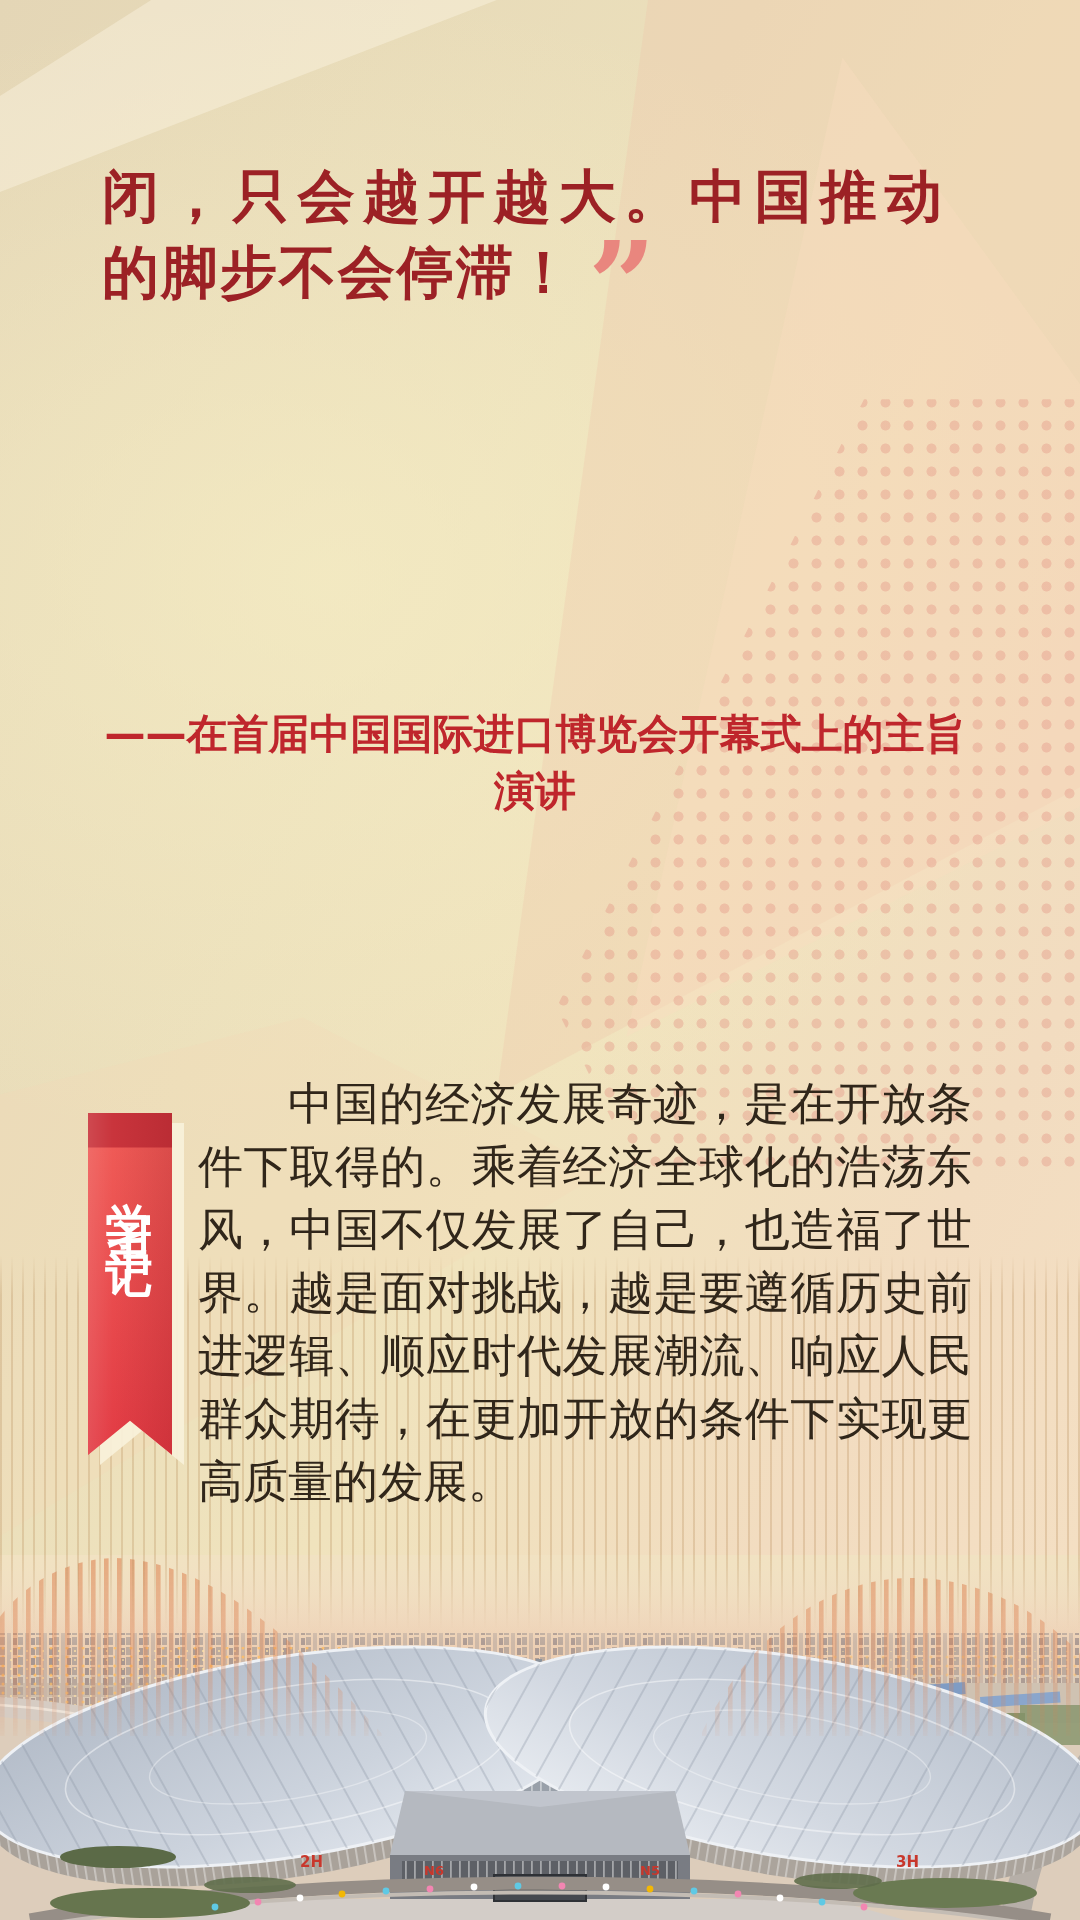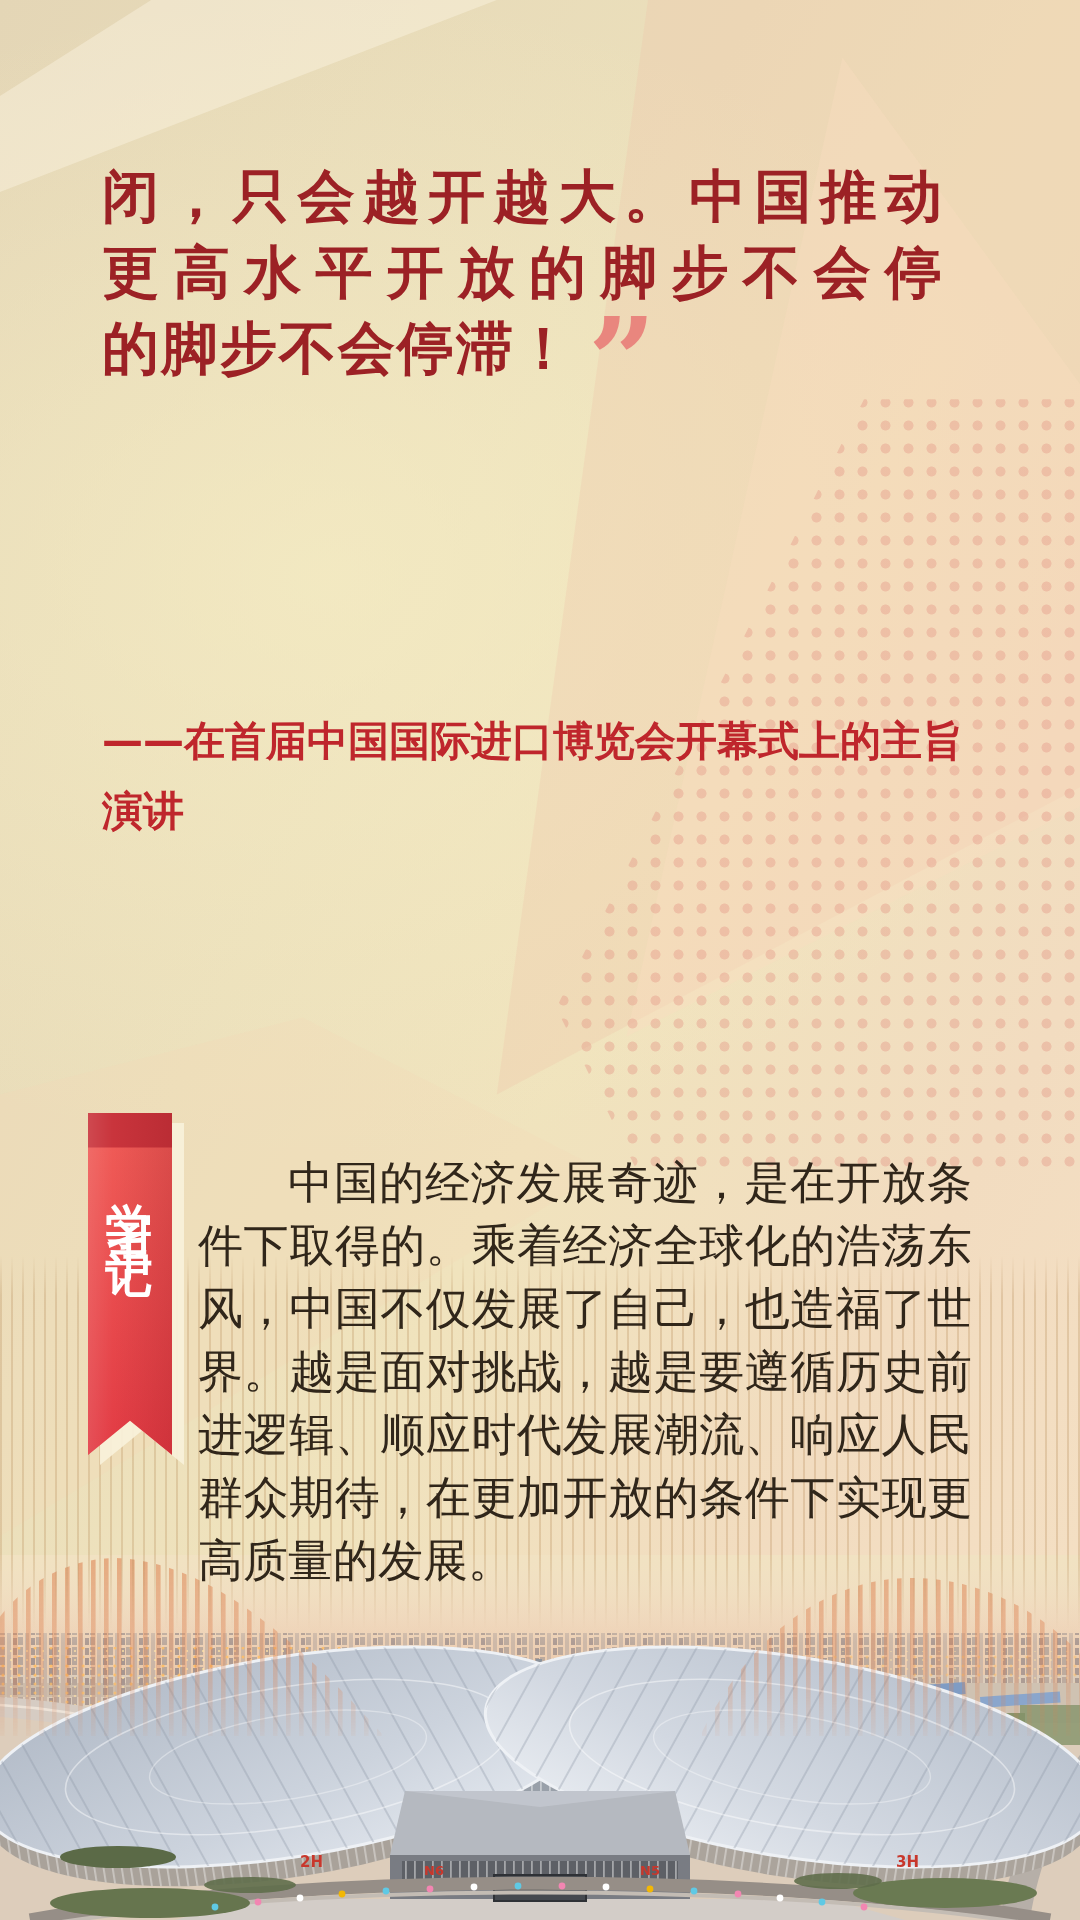--- a/index.html
+++ b/index.html
@@ -40,21 +40,21 @@
   }
   .quote-line.last{text-align-last:left;}
   .qmark{
     font-family:"DejaVu Serif","Liberation Serif",serif;color:#e9867e;font-weight:700;
     font-size:118px;line-height:0;display:inline-block;
   }
   .qmark-open{position:relative;top:26px;margin-right:6px;}
   .qmark-close{position:relative;top:34px;margin-left:14px;}
   .attribution{
     position:absolute;left:102px;top:706px;width:866px;z-index:8;
-    color:#bf262c;font-size:41px;line-height:70px;font-weight:600;text-align:left;
+    color:#bf262c;font-size:41px;line-height:57px;font-weight:600;text-align:center;
   }
   
   .divider{position:absolute;left:88px;top:1044px;width:902px;height:8px;z-index:8;}
   
   .ribbon-back{
     position:absolute;left:100px;top:1123px;width:84px;height:342px;z-index:7;
     background:#f8f0d9;clip-path:polygon(0 0,100% 0,100% 100%,50% 90%,0 100%);
     opacity:.95;
   }
   .ribbon{
@@ -68,43 +68,42 @@
     clip-path:polygon(0 0,100% 0,100% 100%,50% 90%,0 100%);
   }
   .ribbon-label{
     position:absolute;left:50%;top:52px;transform:translateX(-50%);
     writing-mode:vertical-rl;text-orientation:upright;
     font-family:"DejaVu Serif","Liberation Serif",serif;
     color:#ffffff;font-size:47px;font-weight:700;letter-spacing:16px;z-index:2;
   }
   
   .note{
-    position:absolute;left:198px;top:1152px;width:774px;z-index:8;
+    position:absolute;left:198px;top:1072px;width:774px;z-index:8;
     color:#30261a;font-size:45px;line-height:63px;text-align:justify;text-justify:inter-character;
-    text-indent:2em;font-weight:500;font-family:Liberation Serif, serif;
+    text-indent:2em;font-weight:500;
   }
   
   .photo{position:absolute;left:0;top:1555px;width:1080px;height:365px;z-index:4;}
   .arcs{position:absolute;left:0;top:1546px;width:1080px;height:190px;z-index:5;pointer-events:none;}
 </style>
 </head>
 <body>
 
 <div class="page">
 
   <div class="tint tint-tr"></div>
   <div class="tint tint-tr2"></div>
   <div class="tint tint-tl"></div>
   <div class="tint tint-bl"></div>
   <div class="dots"></div>
   <div class="pinstripes"></div>
 
   <div class="quote">
     <div class="quote-line">闭，只会越开越大。中国推动</div>
-    <div class="quote-line">更高水平开放的脚步不会停</div>
     <div class="quote-line last"><span>的脚步不会停滞！</span><span class="qmark qmark-close">”</span></div>
   </div>
 
   <div class="attribution">——在首届中国国际进口博览会开幕式上的主旨演讲</div>
 
   <svg class="divider" viewBox="0 0 902 8">
     <defs>
       <linearGradient id="dashGrad" x1="0" y1="0" x2="1" y2="0">
         <stop offset="0" stop-color="#d9c8a2"></stop>
         <stop offset="0.4" stop-color="#c79a87"></stop>

